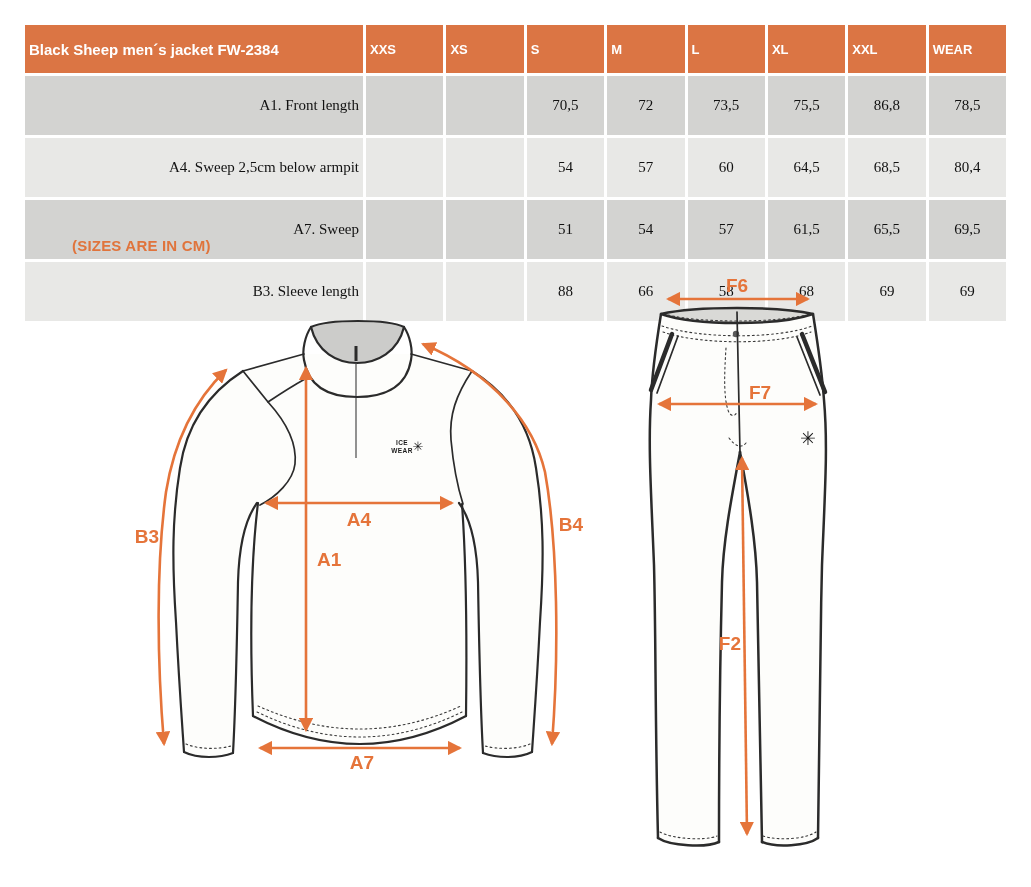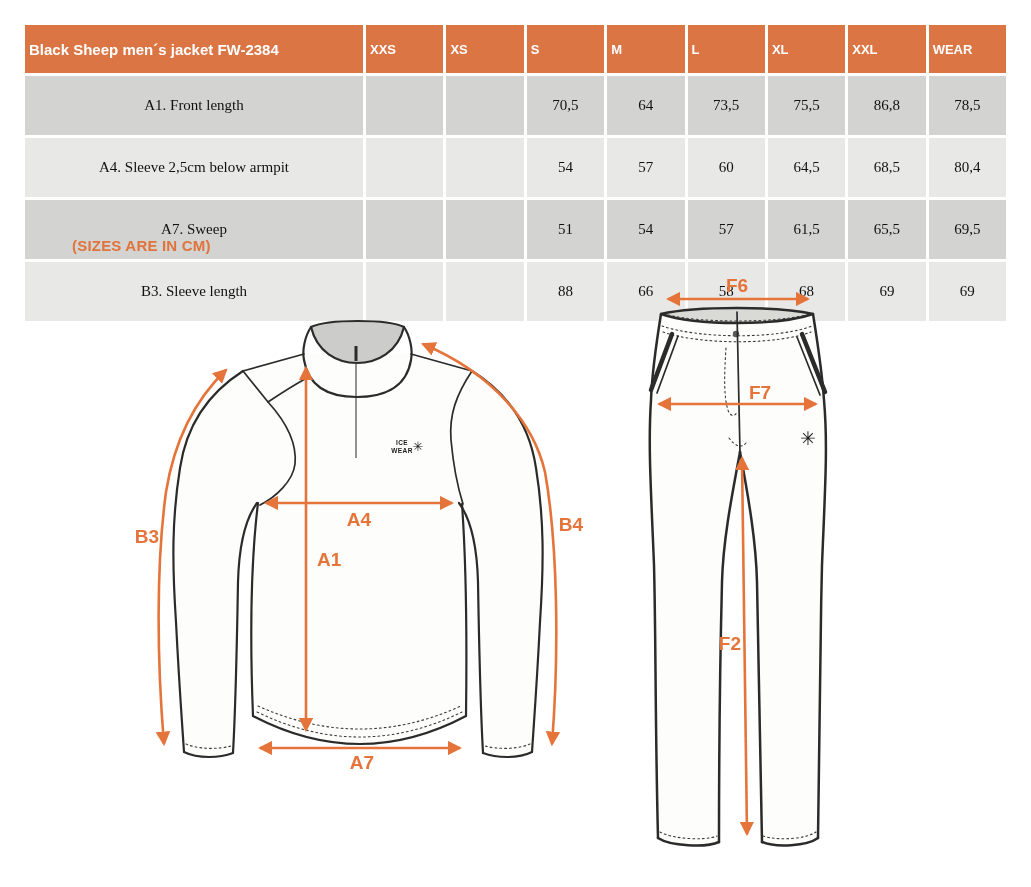--- a/index.html
+++ b/index.html
@@ -31,21 +31,21 @@
     font-family:"Liberation Sans",sans-serif;
   }
   th.size-col{
     height:40px;background:var(--header-bg);color:var(--header-text);
     text-align:left;font-size:13px;font-weight:bold;
     font-family:"Liberation Sans",sans-serif;
   }
   tr.row-dark td{background:var(--row-dark);}
   tr.row-light td{background:var(--row-light);}
   td.row-label{
-    height:35px;text-align:center;padding-left:43px;
+    height:35px;text-align:right;padding-left:43px;
     font-family:"Liberation Serif",serif;font-size:15px;color:var(--table-text);
   }
   td.val{
     height:51px;text-align:center;
     font-family:"Liberation Serif",serif;font-size:15px;color:var(--table-text);
   }
   
   .cm-note{
     position:absolute;left:72px;top:237px;
     font-size:15px;font-weight:bold;color:var(--note-text);
@@ -90,28 +90,28 @@
       <th class="size-col">XXL</th>
       <th class="size-col">WEAR</th>
     </tr>
   </thead>
   <tbody>
     <tr class="row-dark">
       <td class="row-label">A1. Front length</td>
       <td class="val"></td>
       <td class="val"></td>
       <td class="val">70,5</td>
-      <td class="val">64</td>
+      <td class="val">72</td>
       <td class="val">73,5</td>
       <td class="val">75,5</td>
       <td class="val">86,8</td>
       <td class="val">78,5</td>
     </tr>
     <tr class="row-light">
-      <td class="row-label">A4. Sleeve 2,5cm below armpit</td>
+      <td class="row-label">A4. Sweep 2,5cm below armpit</td>
       <td class="val"></td>
       <td class="val"></td>
       <td class="val">54</td>
       <td class="val">57</td>
       <td class="val">60</td>
       <td class="val">64,5</td>
       <td class="val">68,5</td>
       <td class="val">80,4</td>
     </tr>
     <tr class="row-dark">

